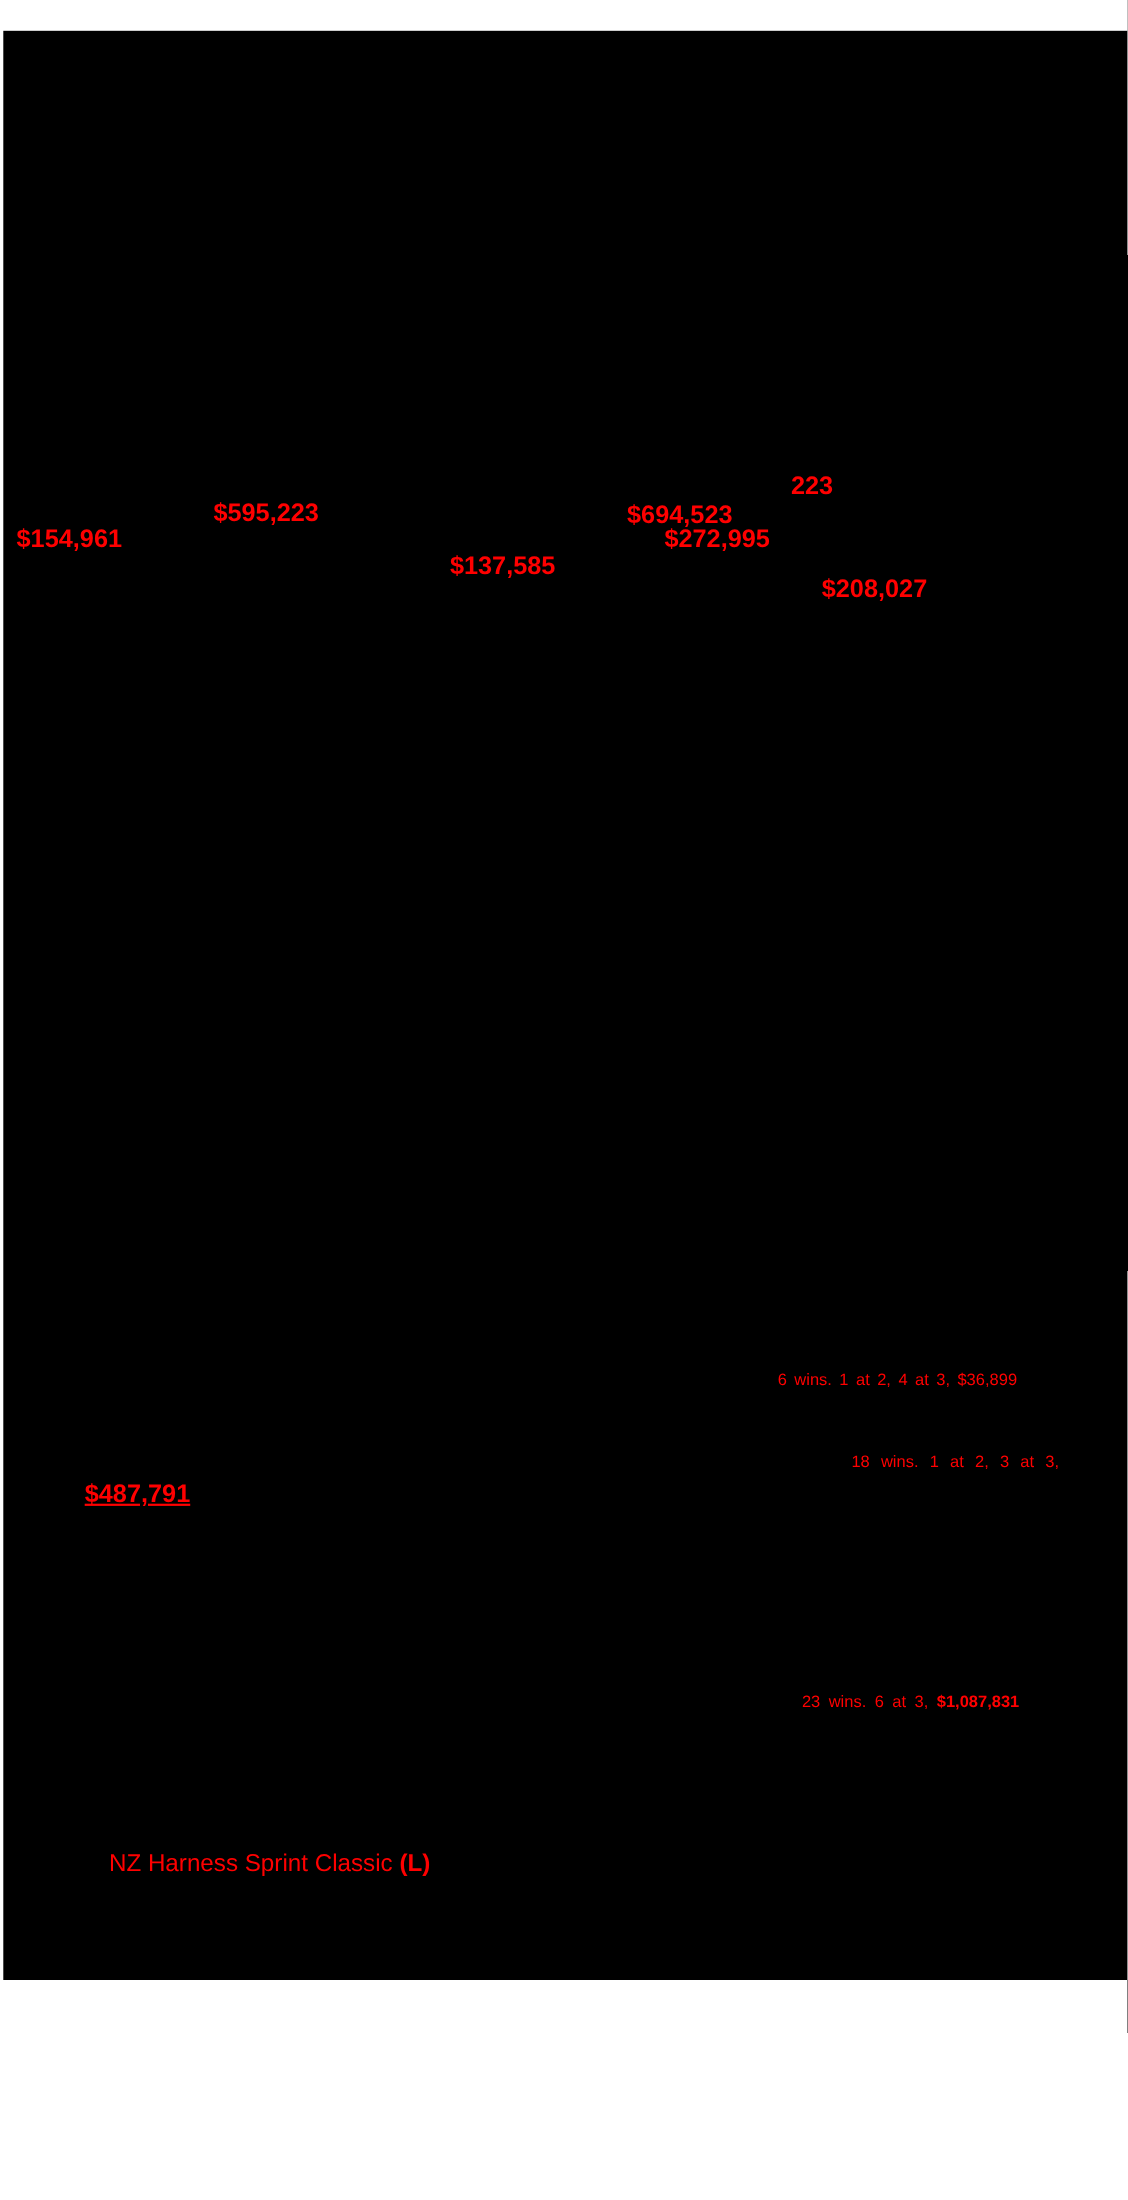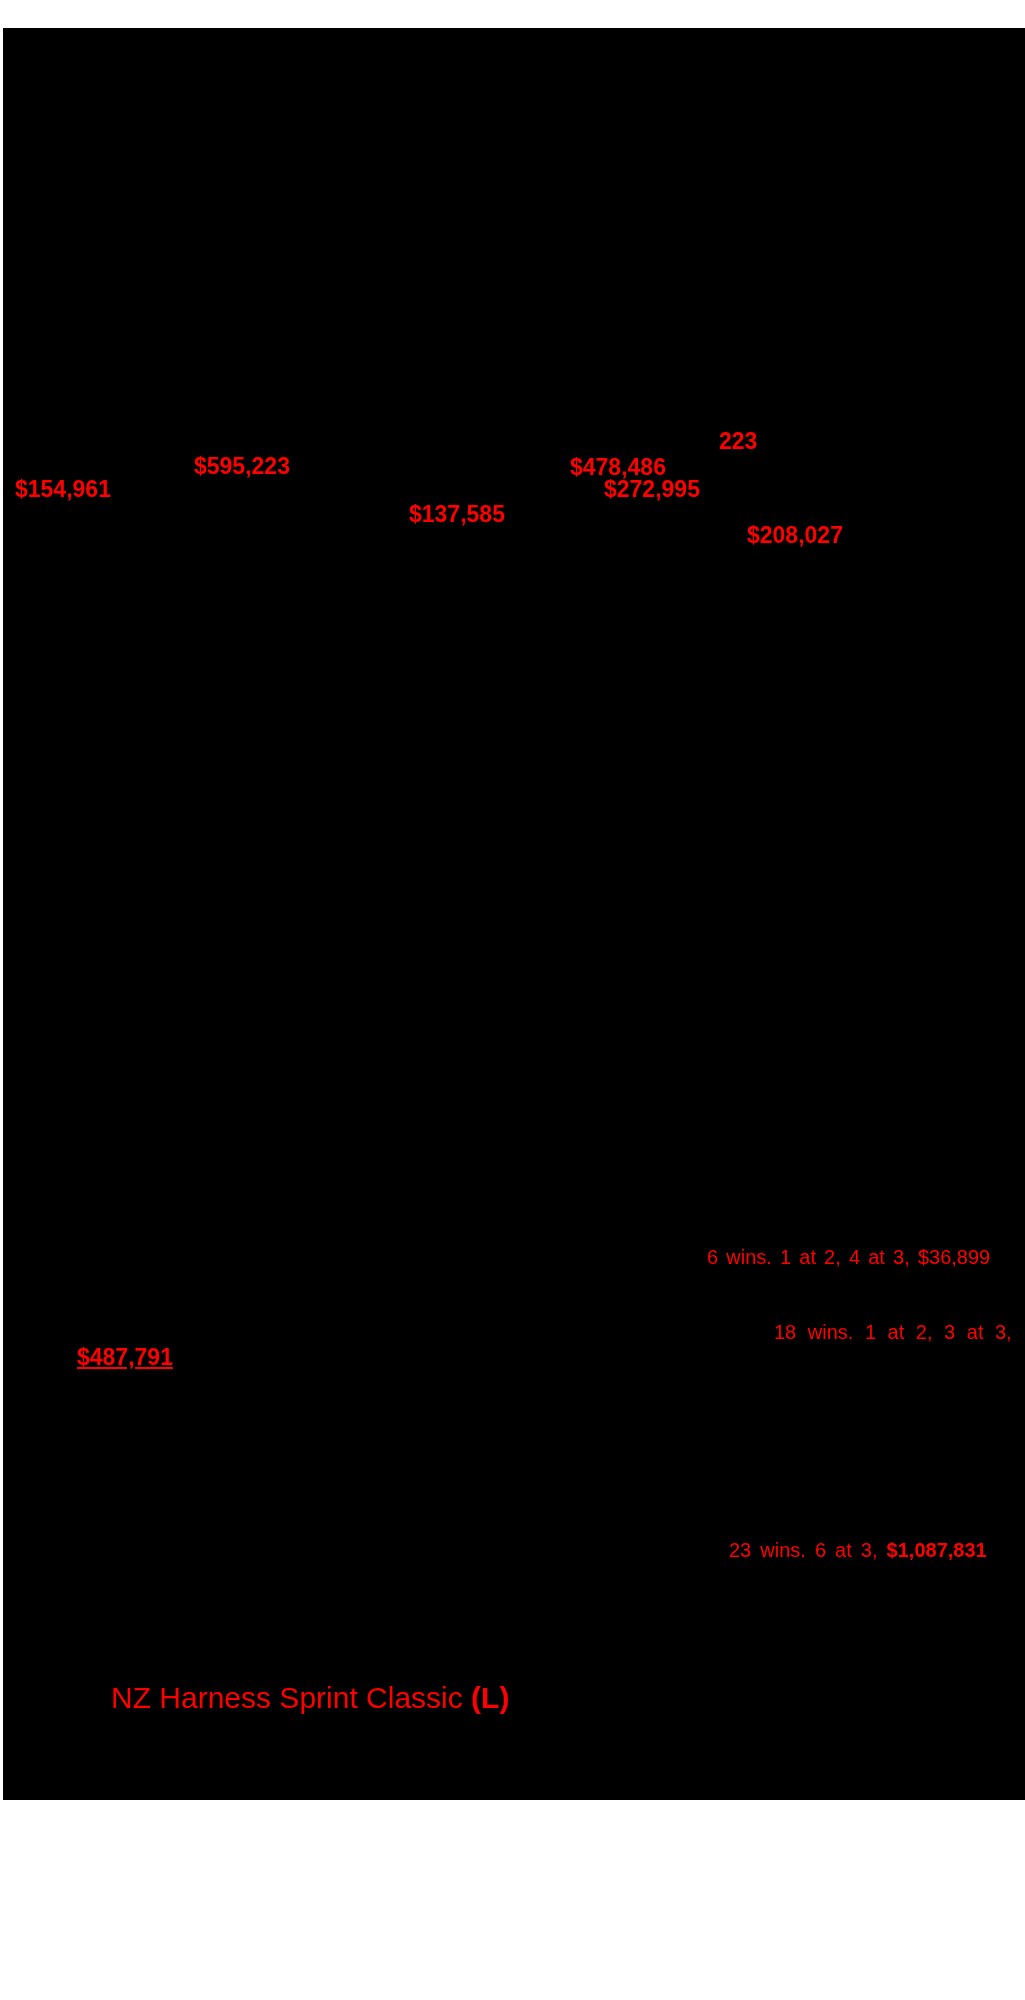--- a/index.html
+++ b/index.html
@@ -25,46 +25,46 @@
     background: var(--panel_bg, #000);
   }
   .hl {
     position: absolute;
     color: var(--highlight, #f00);
     line-height: 1;
     white-space: pre;
   }
   .b  { font-weight: bold; }
   .amt { font-size: 23px; font-weight: bold; }
-  .rec { font-size: 20px; font-weight: normal; }
+  .rec { font-size: 15px; font-weight: normal; }
 
   
   .pos-223     { left: 719px; top: 430px; }
   .pos-595223  { left: 194px; top: 455px; }
   .pos-478486  { left: 570px; top: 456px; }
   .pos-360635  { left: 15px;  top: 478px; }
   .pos-272995  { left: 604px; top: 478px; }
   .pos-226897  { left: 409px; top: 503px; }
   .pos-208027  { left: 747px; top: 524px; }
   .pos-rec1    { left: 707px; top: 1247px; word-spacing: 2.6px; }
   .pos-rec2    { left: 774px; top: 1322px; word-spacing: 6px; }
   .pos-487791  { left: 77px;  top: 1346px; text-decoration: underline; }
   .pos-rec3    { left: 729px; top: 1540px; word-spacing: 3.5px; }
-  .pos-race    { left: 99px;  top: 1683px; font-size: 30px; margin-left: 12px; }
+  .pos-race    { left: 99px;  top: 1683px; font-size: 22px; }
 </style>
 </head>
 <body>
 
 <div class="page">
 
   <div class="panel"></div>
 
   <span class="hl amt pos-223">223</span>
   <span class="hl amt pos-595223">$595,223</span>
-  <span class="hl amt pos-478486">$478,486</span>
+  <span class="hl amt pos-478486">$694,523</span>
   <span class="hl amt pos-360635">$154,961</span>
   <span class="hl amt pos-272995">$272,995</span>
   <span class="hl amt pos-226897">$137,585</span>
   <span class="hl amt pos-208027">$208,027</span>
 
   <span class="hl rec pos-rec1">6 wins. 1 at 2, 4 at 3, $36,899</span>
 
   <span class="hl rec pos-rec2">18 wins. 1 at 2, 3 at 3,</span>
 
   <span class="hl amt pos-487791">$487,791</span>

